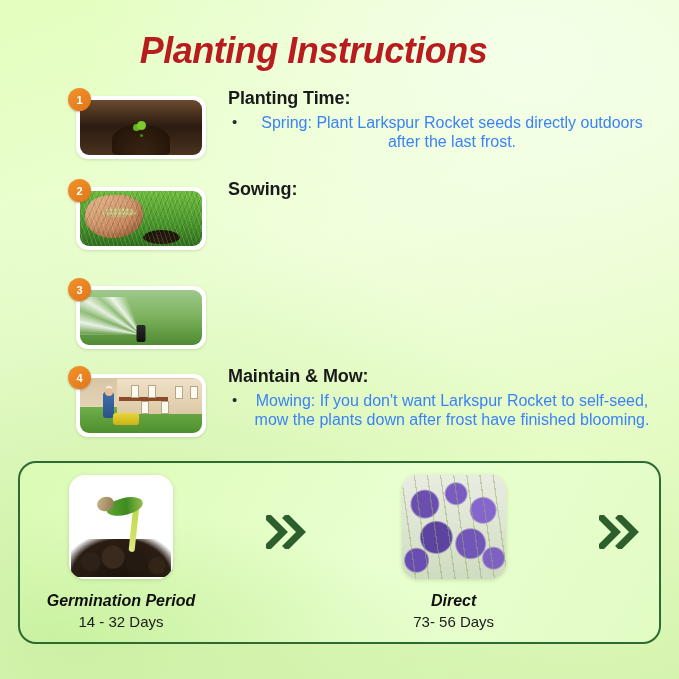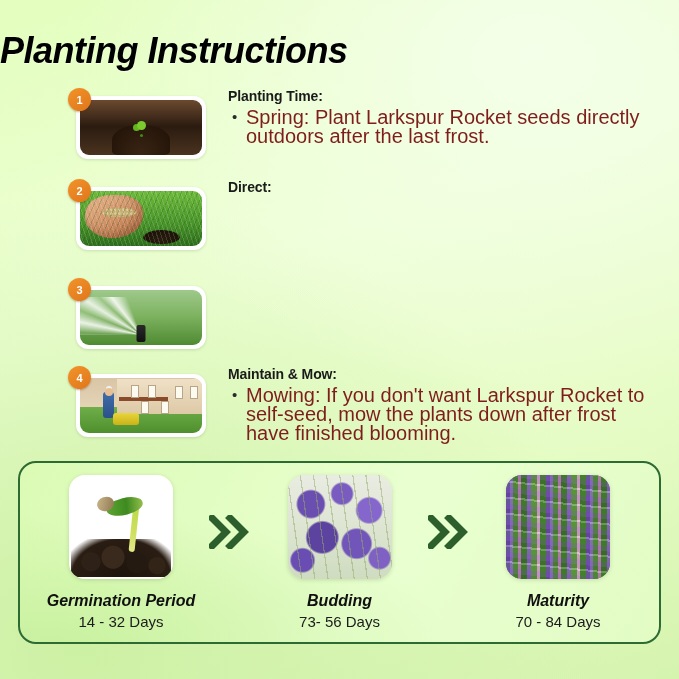--- a/index.html
+++ b/index.html
@@ -23,24 +23,25 @@
     position: absolute;
     inset: 0;
   }
 
   
   .title {
     position: absolute;
     top: 30px;
     left: 0;
     width: 627px;
+    text-align: center;
     font-size: 36px;
     font-weight: bold;
     font-style: italic;
-    color: #000000;
+    color: #b91c1c;
     letter-spacing: -0.5px;
     text-shadow: 0 1px 0 rgba(255,255,255,0.45);
   }
 
   
   .steps {
     position: absolute;
     top: 88px;
     left: 0;
     width: 679px;
@@ -99,36 +100,37 @@
     box-shadow: 0 1px 2px rgba(90,50,10,0.35);
   }
 
   .step-text {
     margin-left: 10px;
     padding-top: 0px;
     width: 430px;
   }
 
   .step-heading {
-    font-size: 14px;
+    font-size: 18px;
     font-weight: bold;
     color: #1a1a1a;
     margin-bottom: 4px;
     letter-spacing: -0.1px;
   }
 
   .bullets { list-style: none; }
 
   .bullets li {
     position: relative;
-    font-size: 20px;
+    font-size: 16px;
     line-height: 19px;
-    color: #7f1d1d;
+    color: #3b82f6;
     padding-left: 18px;
     margin-bottom: 1px;
+    text-align: center;
   }
 
   .bullets li::before {
     content: "\2022";
     position: absolute;
     left: 4px;
     top: -1px;
     font-size: 15px;
     color: #2b2b2b;
   }
@@ -390,21 +392,21 @@
           <div class="thumb-img">
             <div class="art art-seed">
               <div class="hand"></div>
                 <div class="seeds"></div>
                 <div class="dirt"></div>
             </div>
           </div>
         </div>
       </div>
       <div class="step-text">
-        <div class="step-heading">Direct:</div>
+        <div class="step-heading">Sowing:</div>
       </div>
     </div>
 
     <div class="step" style="top:190px;">
       <div class="step-thumb-wrap">
         <div class="badge">3</div>
         <div class="thumb-frame">
           <div class="thumb-img">
             <div class="art art-water">
               <div class="spray"></div>
@@ -467,33 +469,26 @@
       <svg width="42" height="34" viewBox="0 0 42 34" aria-hidden="true">
         <path d="M3 3 L17 17 L3 31" fill="none" stroke="#2d5f2d" stroke-width="7" stroke-linecap="square" stroke-linejoin="miter"></path>
         <path d="M21 3 L35 17 L21 31" fill="none" stroke="#2d5f2d" stroke-width="7" stroke-linecap="square" stroke-linejoin="miter"></path>
       </svg>
     </div>
 
     <div class="stage">
       <div class="stage-img">
         <div class="art art-bud"></div>
       </div>
-      <div class="stage-name">Budding</div>
+      <div class="stage-name">Direct</div>
       <div class="stage-days">73- 56 Days</div>
     </div>
 
     <div class="chev">
       <svg width="42" height="34" viewBox="0 0 42 34" aria-hidden="true">
         <path d="M3 3 L17 17 L3 31" fill="none" stroke="#2d5f2d" stroke-width="7" stroke-linecap="square" stroke-linejoin="miter"></path>
         <path d="M21 3 L35 17 L21 31" fill="none" stroke="#2d5f2d" stroke-width="7" stroke-linecap="square" stroke-linejoin="miter"></path>
       </svg>
     </div>
 
-    <div class="stage">
-      <div class="stage-img">
-        <div class="art art-mature"></div>
-      </div>
-      <div class="stage-name">Maturity</div>
-      <div class="stage-days">70 - 84 Days</div>
-    </div>
 
   </div>
 </div>
 
 </body></html>

